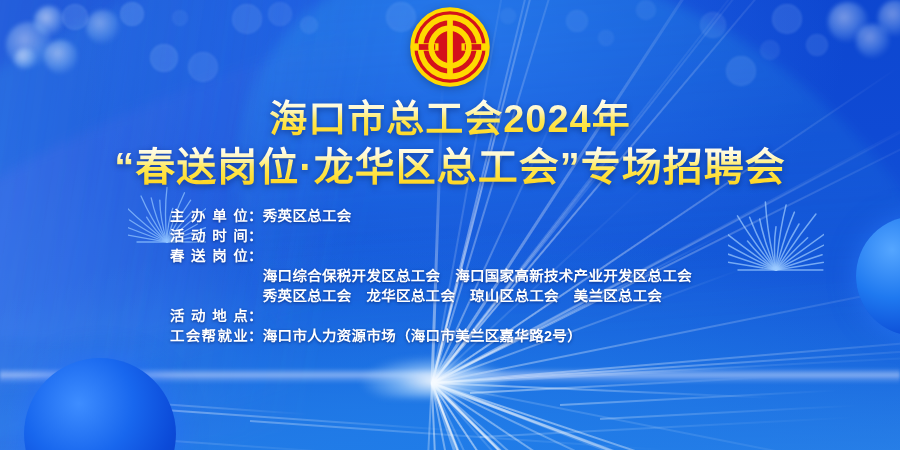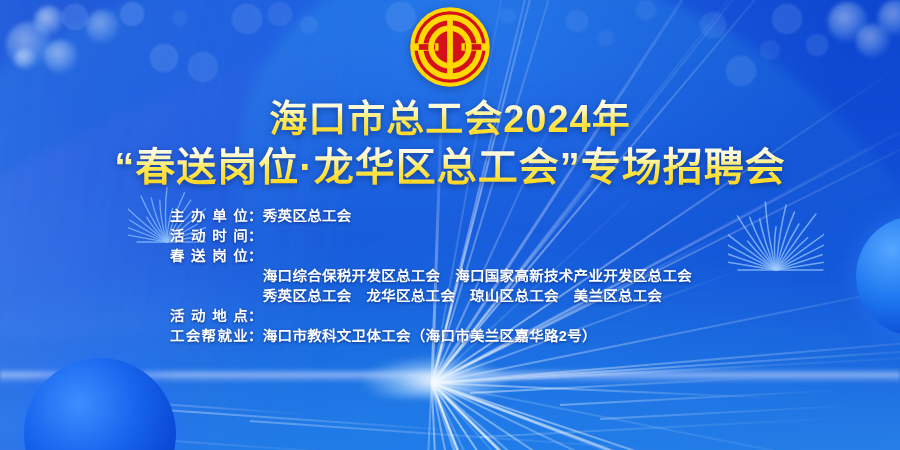--- a/index.html
+++ b/index.html
@@ -352,17 +352,17 @@
         <span class="info-colon">：</span>
         <span class="info-value">秀英区总工会　龙华区总工会　琼山区总工会　美兰区总工会</span>
       </div>
       <div class="info-row">
         <span class="info-label">活动地点</span>
         <span class="info-colon">：</span>
       </div>
       <div class="info-row">
         <span class="info-label">工会帮就业</span>
         <span class="info-colon">：</span>
-        <span class="info-value">海口市教科文卫体工会（海口市美兰区嘉华路2号）</span>
+        <span class="info-value">海口市人力资源市场（海口市美兰区嘉华路2号）</span>
       </div>
     </div>
 
 </div>
 
 </body></html>

